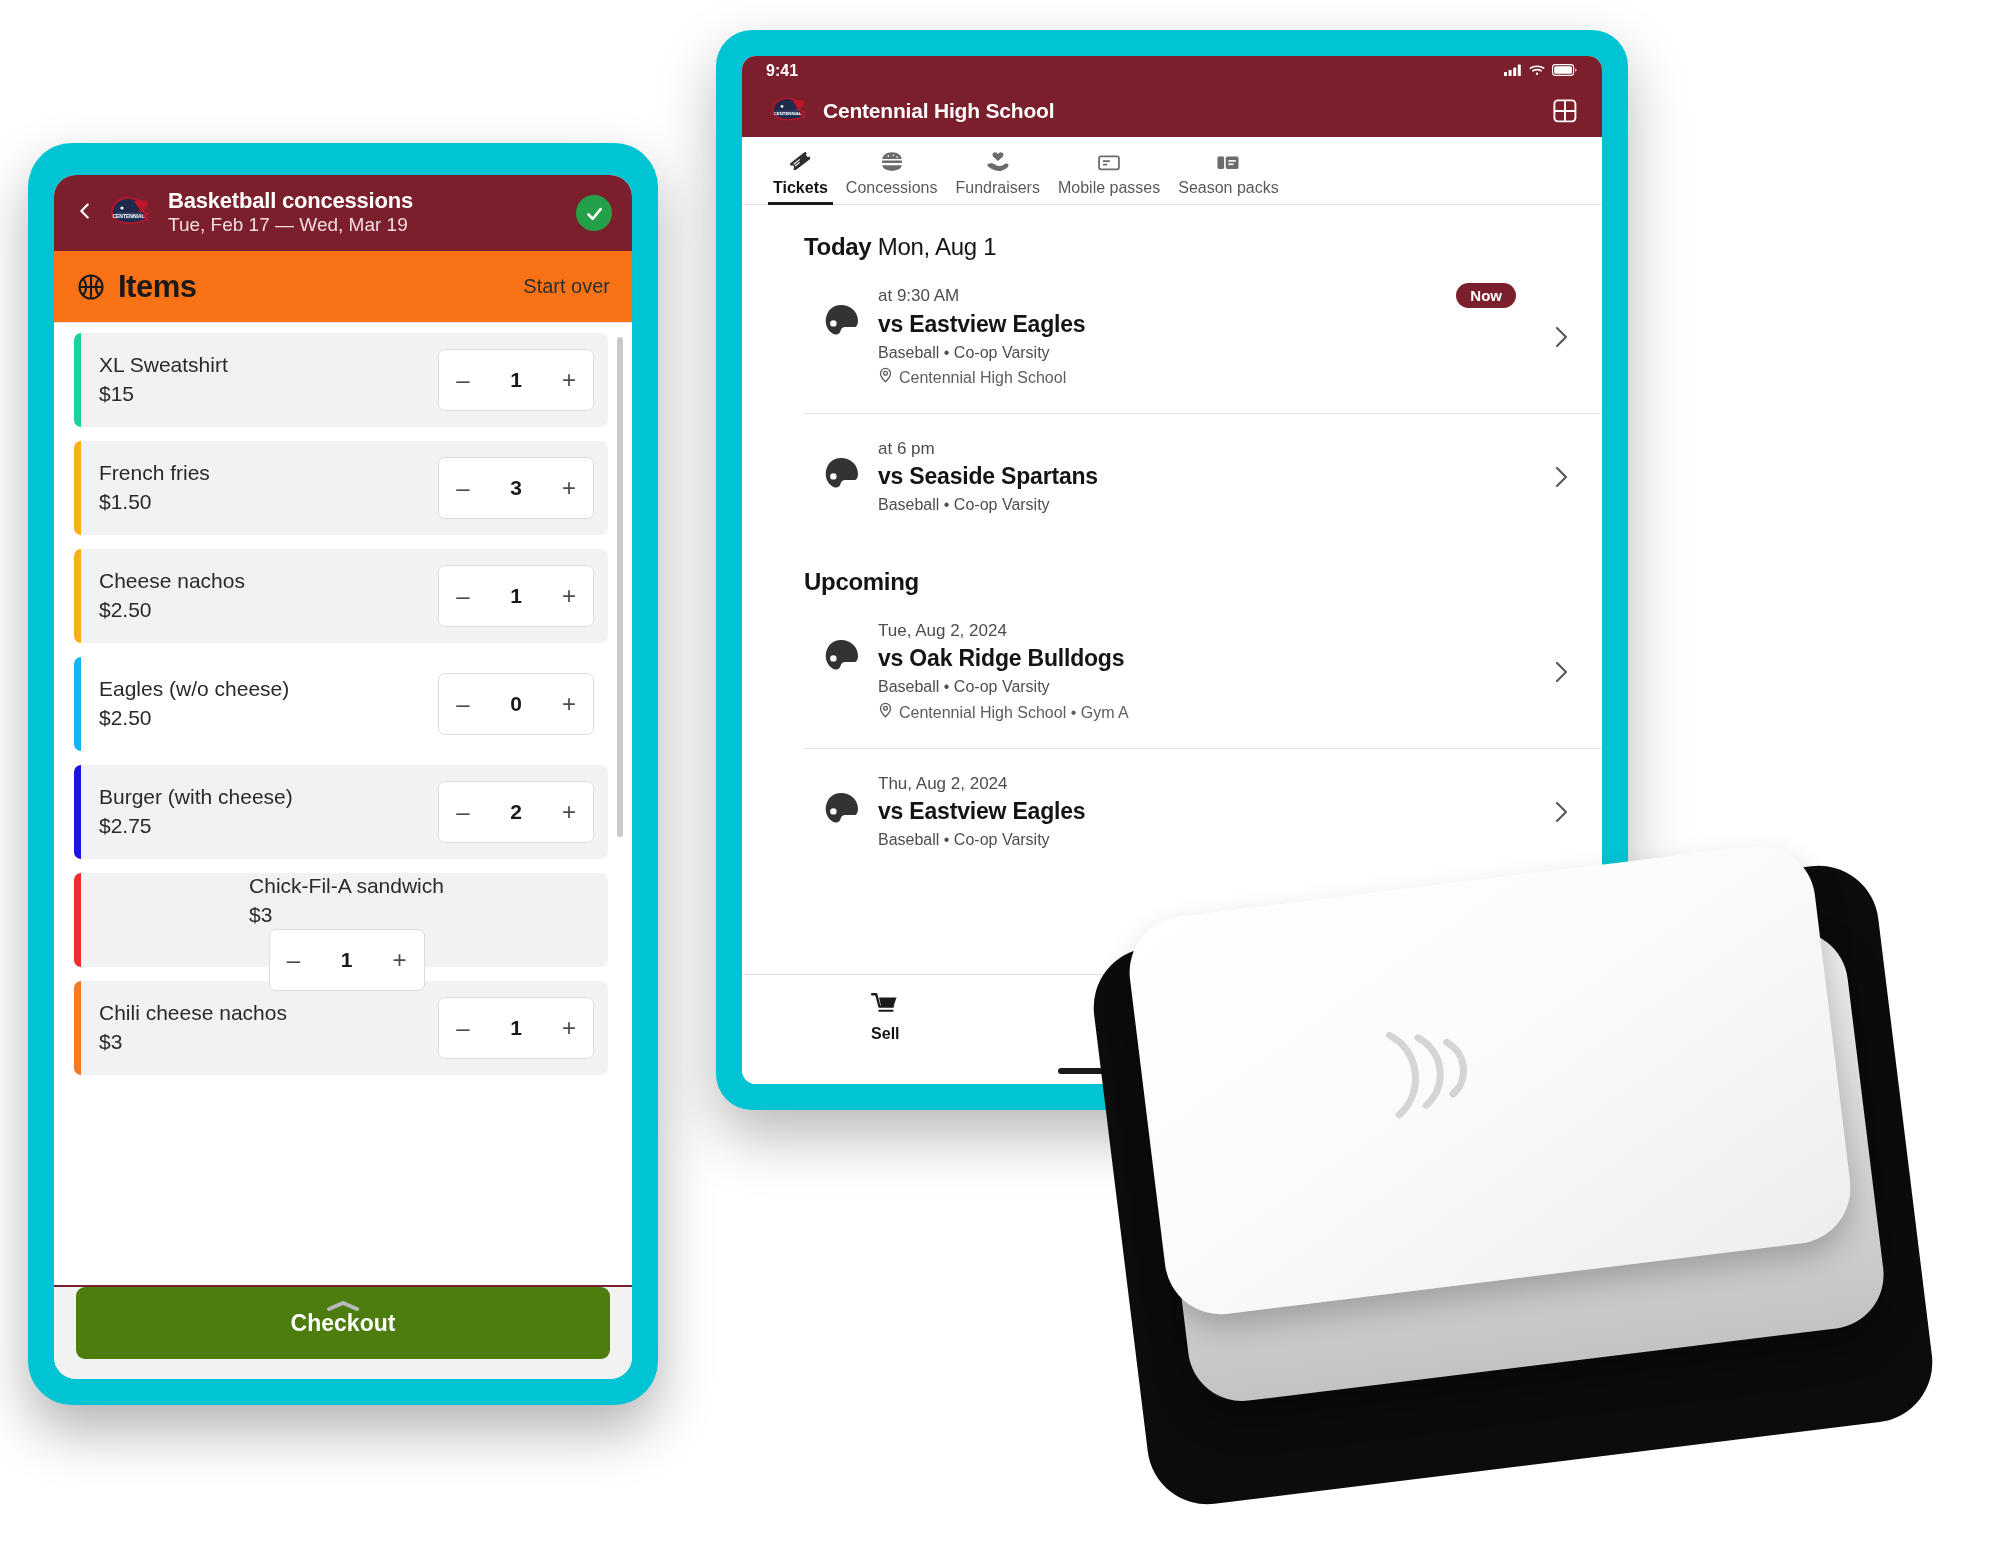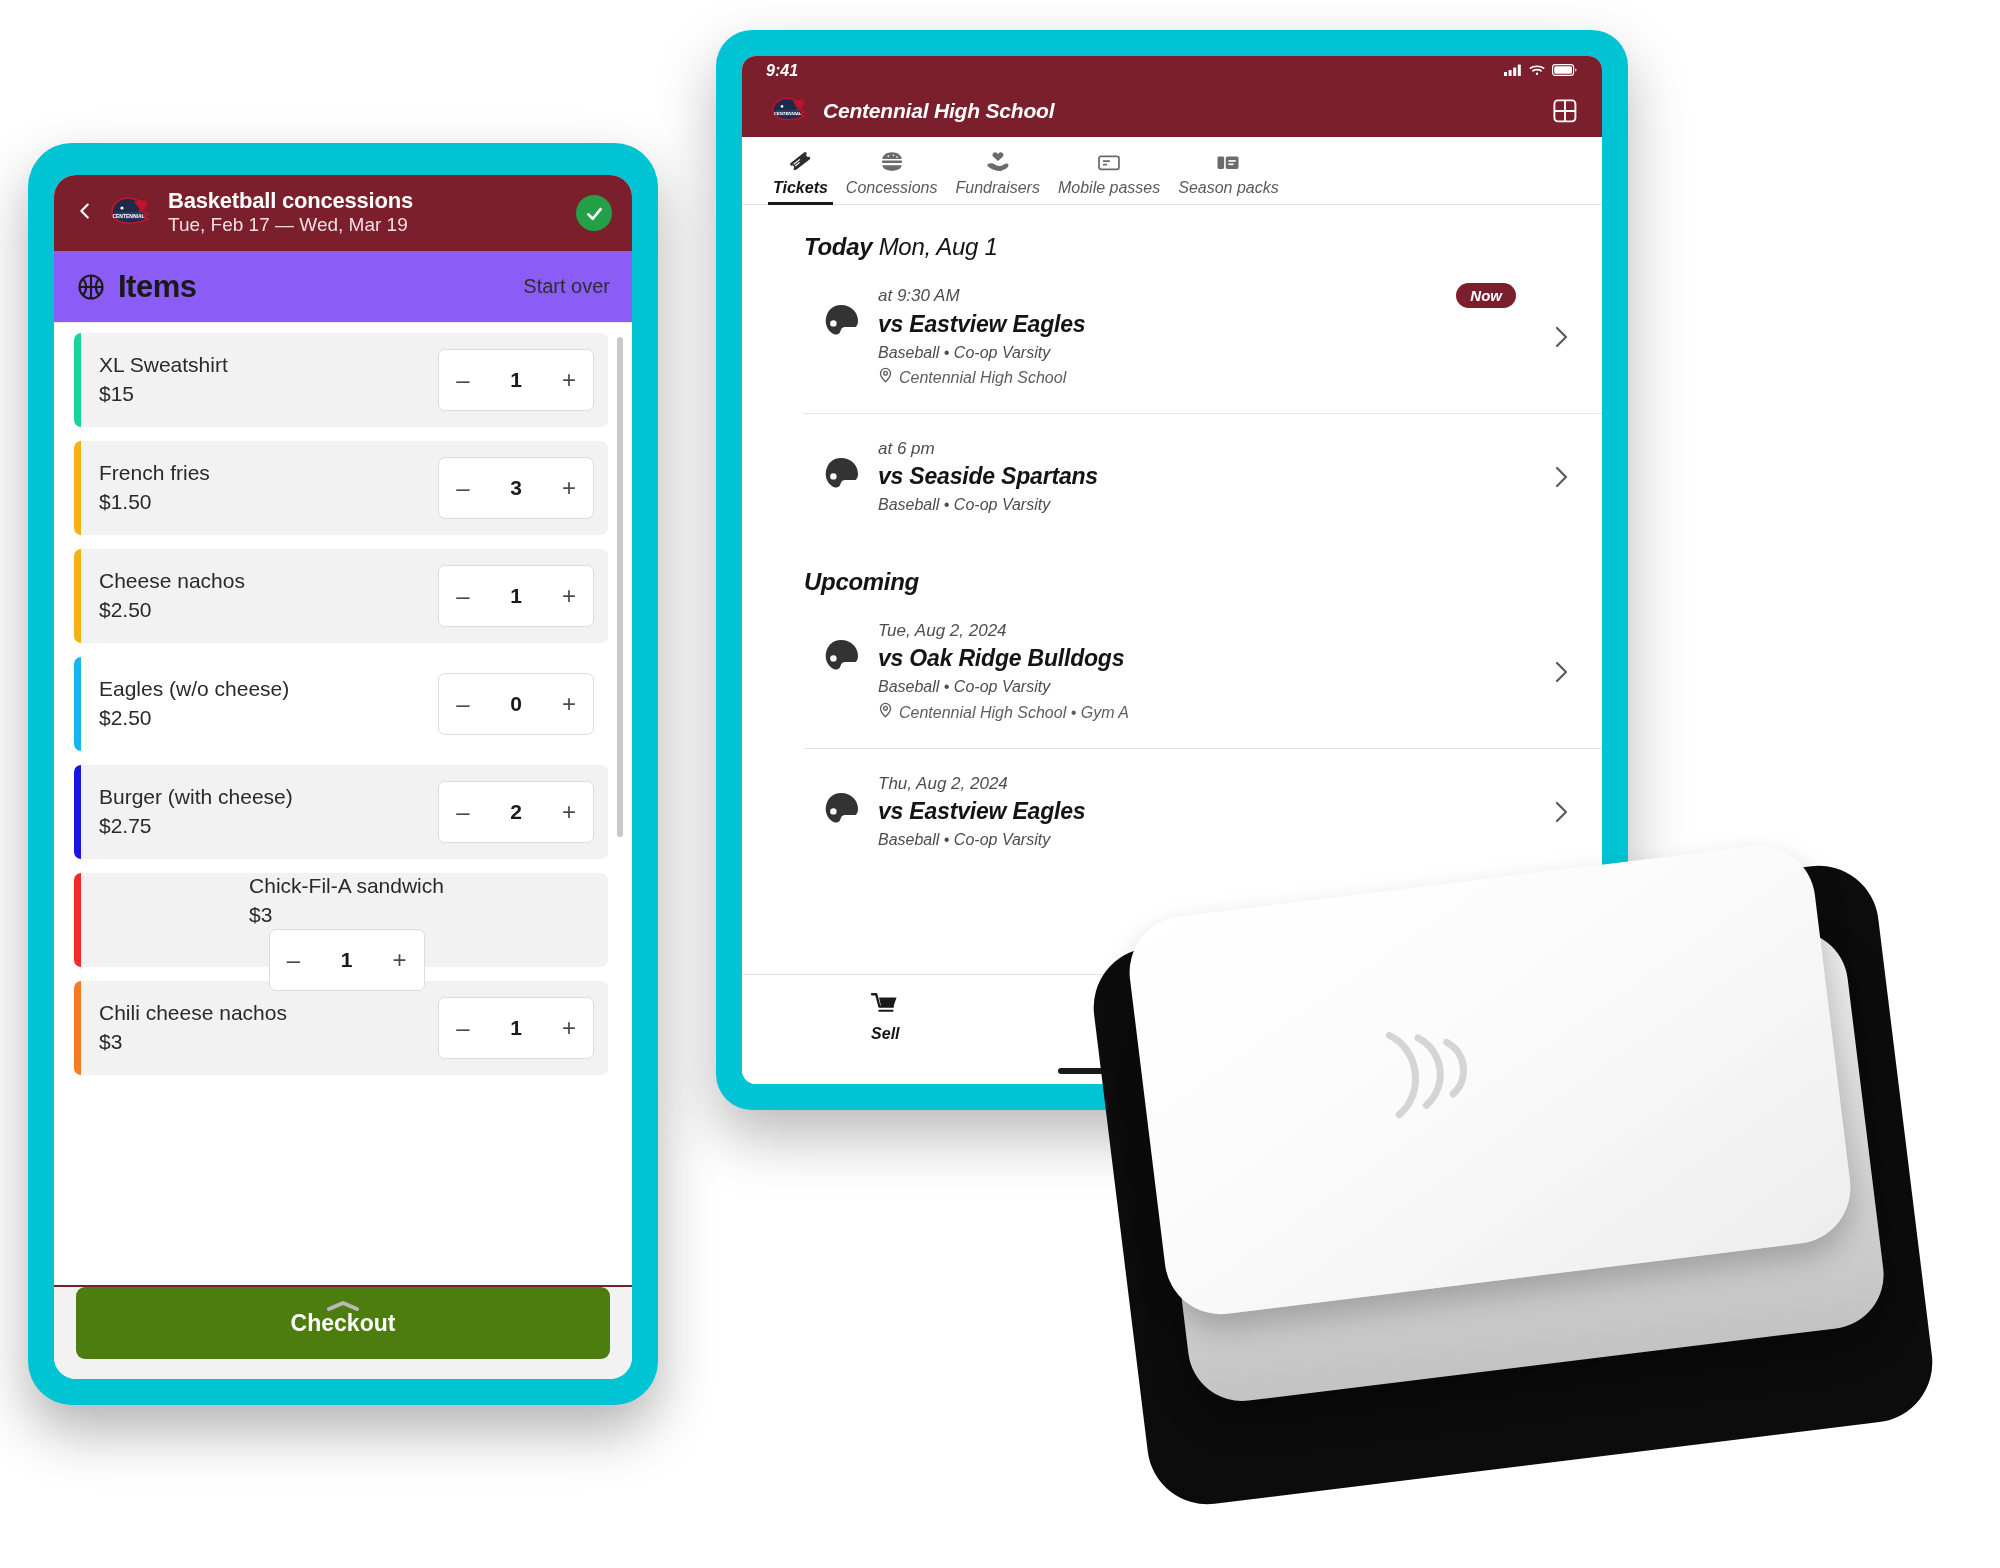--- a/index.html
+++ b/index.html
@@ -82,21 +82,21 @@
     display: flex; align-items: center; justify-content: center;
   }
   .ph-check svg { width: 21px; height: 21px; }
 
   
   .ph-items-bar {
     height: 72px;
     display: flex;
     align-items: center;
     padding: 12px 22px;
-    background: #8b5cf6;
+    background: #f97316;
     border-bottom: 1px solid #e6e6e6;
     flex-shrink: 0;
   }
   .ph-items-bar .bball { width: 30px; height: 30px; margin-right: 12px; flex-shrink: 0; }
   .ph-items-title {
     font-size: 31px;
     font-weight: bold;
     color: #1a1a1a;
     letter-spacing: -0.5px;
     flex: 1;
@@ -241,21 +241,20 @@
     position: absolute;
     left: 26px;
     top: 26px;
     right: 26px;
     bottom: 26px;
     background: #fff;
     border-radius: 14px;
     overflow: hidden;
     display: flex;
     flex-direction: column;
-    font-style: italic;
   }
 
   .tb-statusbar {
     background: #7a1f2b;
     height: 29px;
     display: flex;
     align-items: center;
     padding: 0 24px;
     flex-shrink: 0;
     color: #fff;

